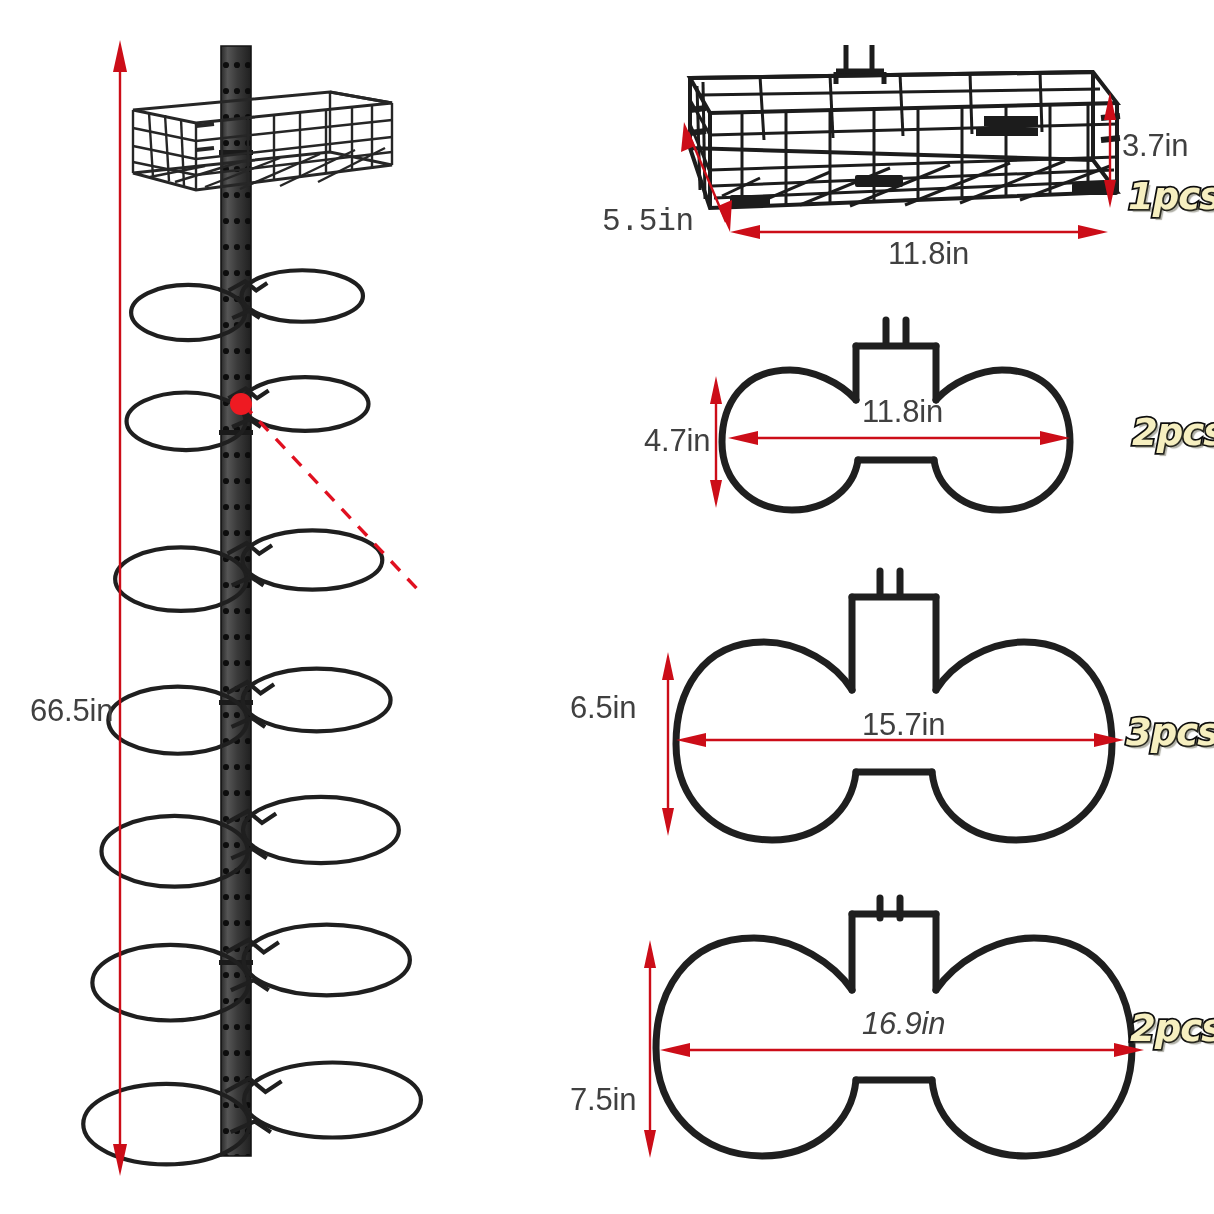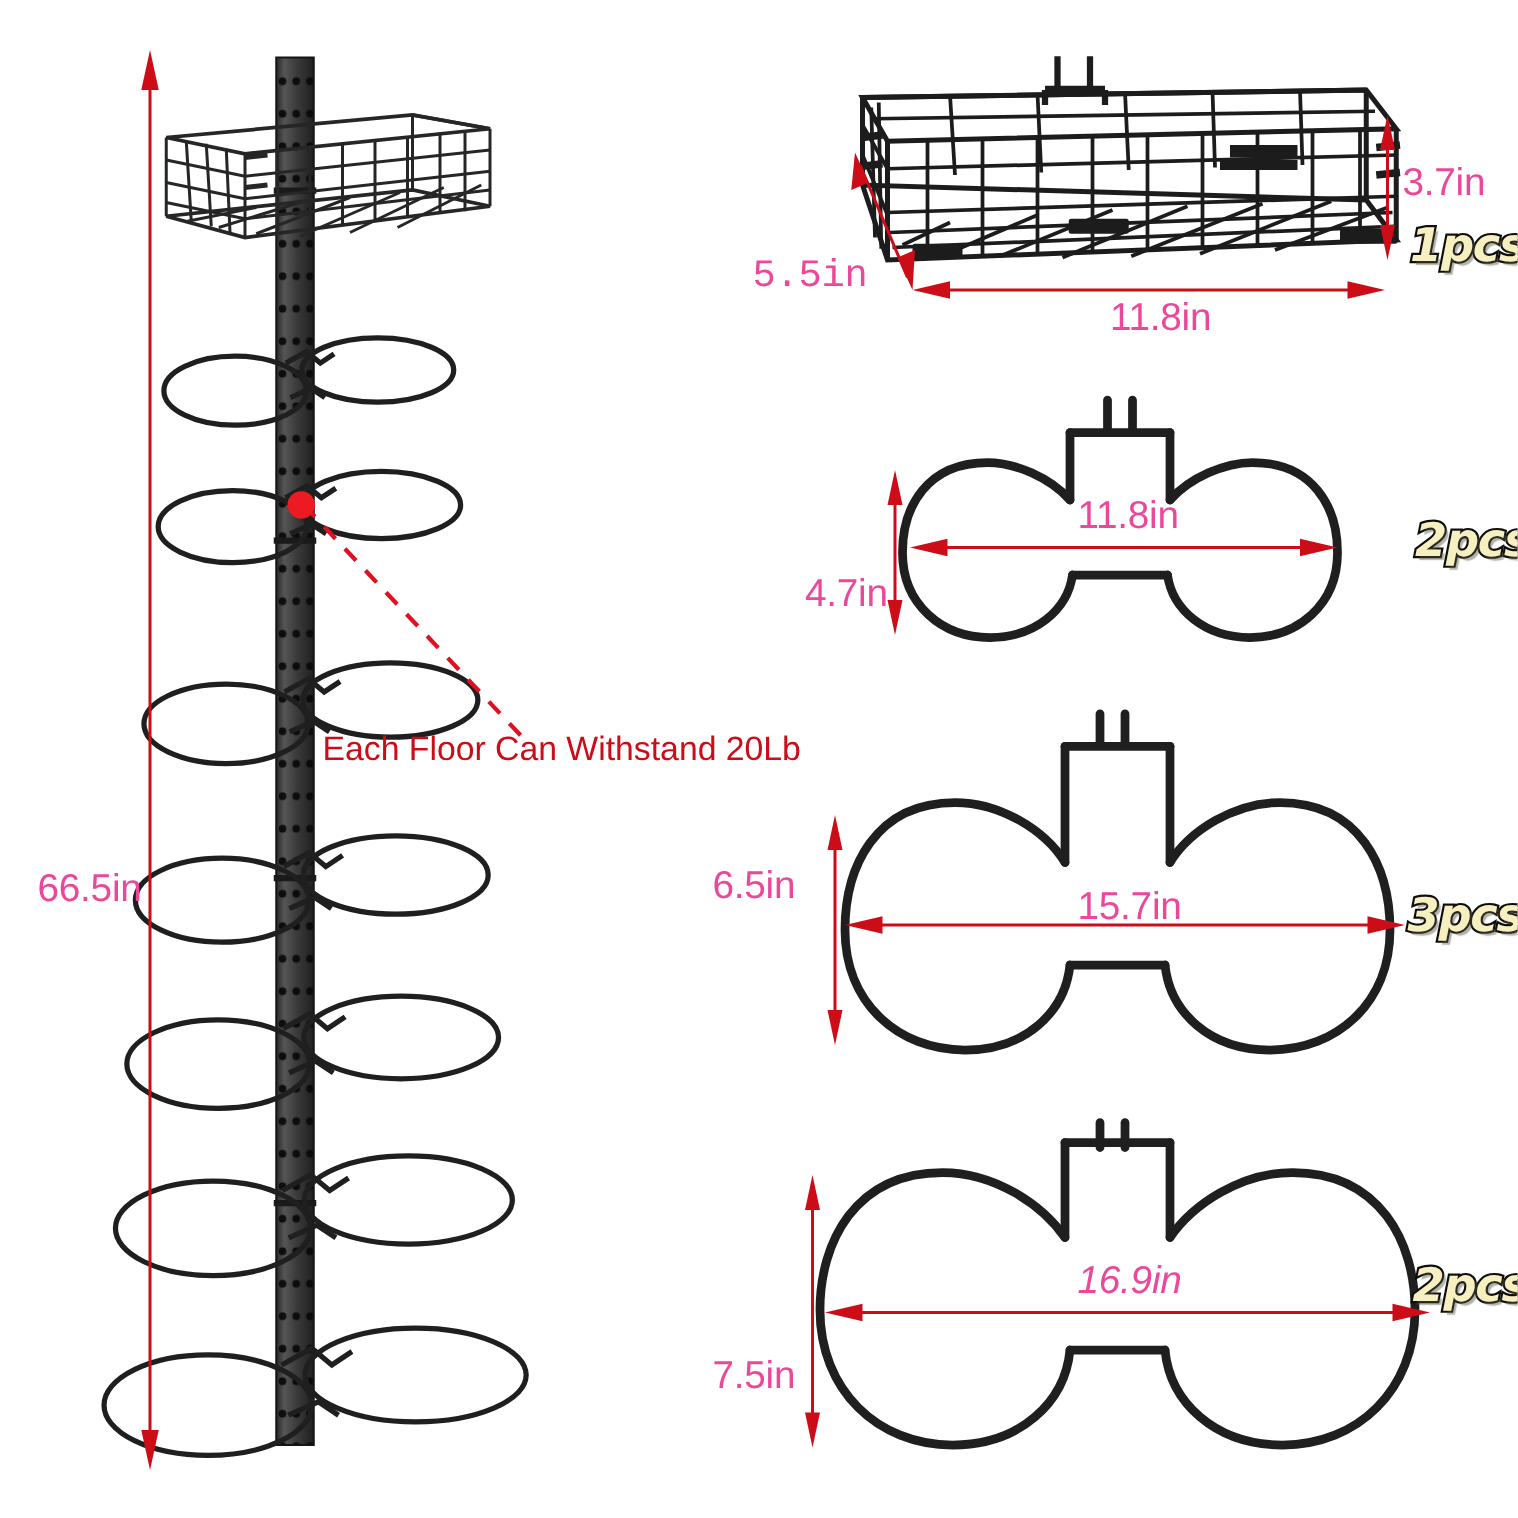--- a/index.html
+++ b/index.html
@@ -4,21 +4,21 @@
 <style>
   html,body{margin:0;padding:0;background:#ffffff;}
   body{width:1214px;height:1214px;position:relative;overflow:hidden;
        font-family:"Liberation Sans", sans-serif;}
 
   .stage{position:absolute;left:0;top:0;width:1214px;height:1214px;}
 
   
   .dim{
     position:absolute;
-    color:#ec4899;
+    color:#404040;
     font-family:"Liberation Sans", sans-serif;
     font-size:31px;
     font-weight:400;
     white-space:nowrap;
     letter-spacing:-0.2px;
     line-height:1;
   }
 
   
   .note{
@@ -316,28 +316,27 @@
     <polygon points="650,940 644,968 656,968" stroke="none"></polygon>
     <polygon points="650,1158 644,1130 656,1130" stroke="none"></polygon>
     <line x1="672" y1="1050" x2="1132" y2="1050"></line>
     <polygon points="660,1050 690,1043 690,1057" stroke="none"></polygon>
     <polygon points="1144,1050 1114,1043 1114,1057" stroke="none"></polygon>
   </g>
 </svg>
 
 <div class="dim" style="left:30px; top:695px;">66.5in</div>
 
-<div class="note" style="left:258px; top:586px;">Each Floor Can Withstand 20Lb</div>
 
 <div class="dim" style="left:1122px; top:130px;">3.7in</div>
 <div class="dim" style="left:602px; top:206px;font-family:Liberation Mono, monospace;">5.5in</div>
 <div class="dim" style="left:888px; top:238px;">11.8in</div>
 <div class="pcs" style="left:1128px; top:178px;">1pcs</div>
 
-<div class="dim" style="left:644px; top:425px;margin-top:34px;">4.7in</div>
+<div class="dim" style="left:644px; top:425px;">4.7in</div>
 <div class="dim" style="left:862px; top:396px;">11.8in</div>
 <div class="pcs" style="left:1132px; top:414px;">2pcs</div>
 
 <div class="dim" style="left:570px; top:692px;">6.5in</div>
 <div class="dim" style="left:862px; top:709px;">15.7in</div>
 <div class="pcs" style="left:1126px; top:714px;">3pcs</div>
 
 <div class="dim" style="left:570px; top:1084px;">7.5in</div>
 <div class="dim" style="left:862px; top:1008px;font-style:italic;">16.9in</div>
 <div class="pcs" style="left:1130px; top:1010px;">2pcs</div>

